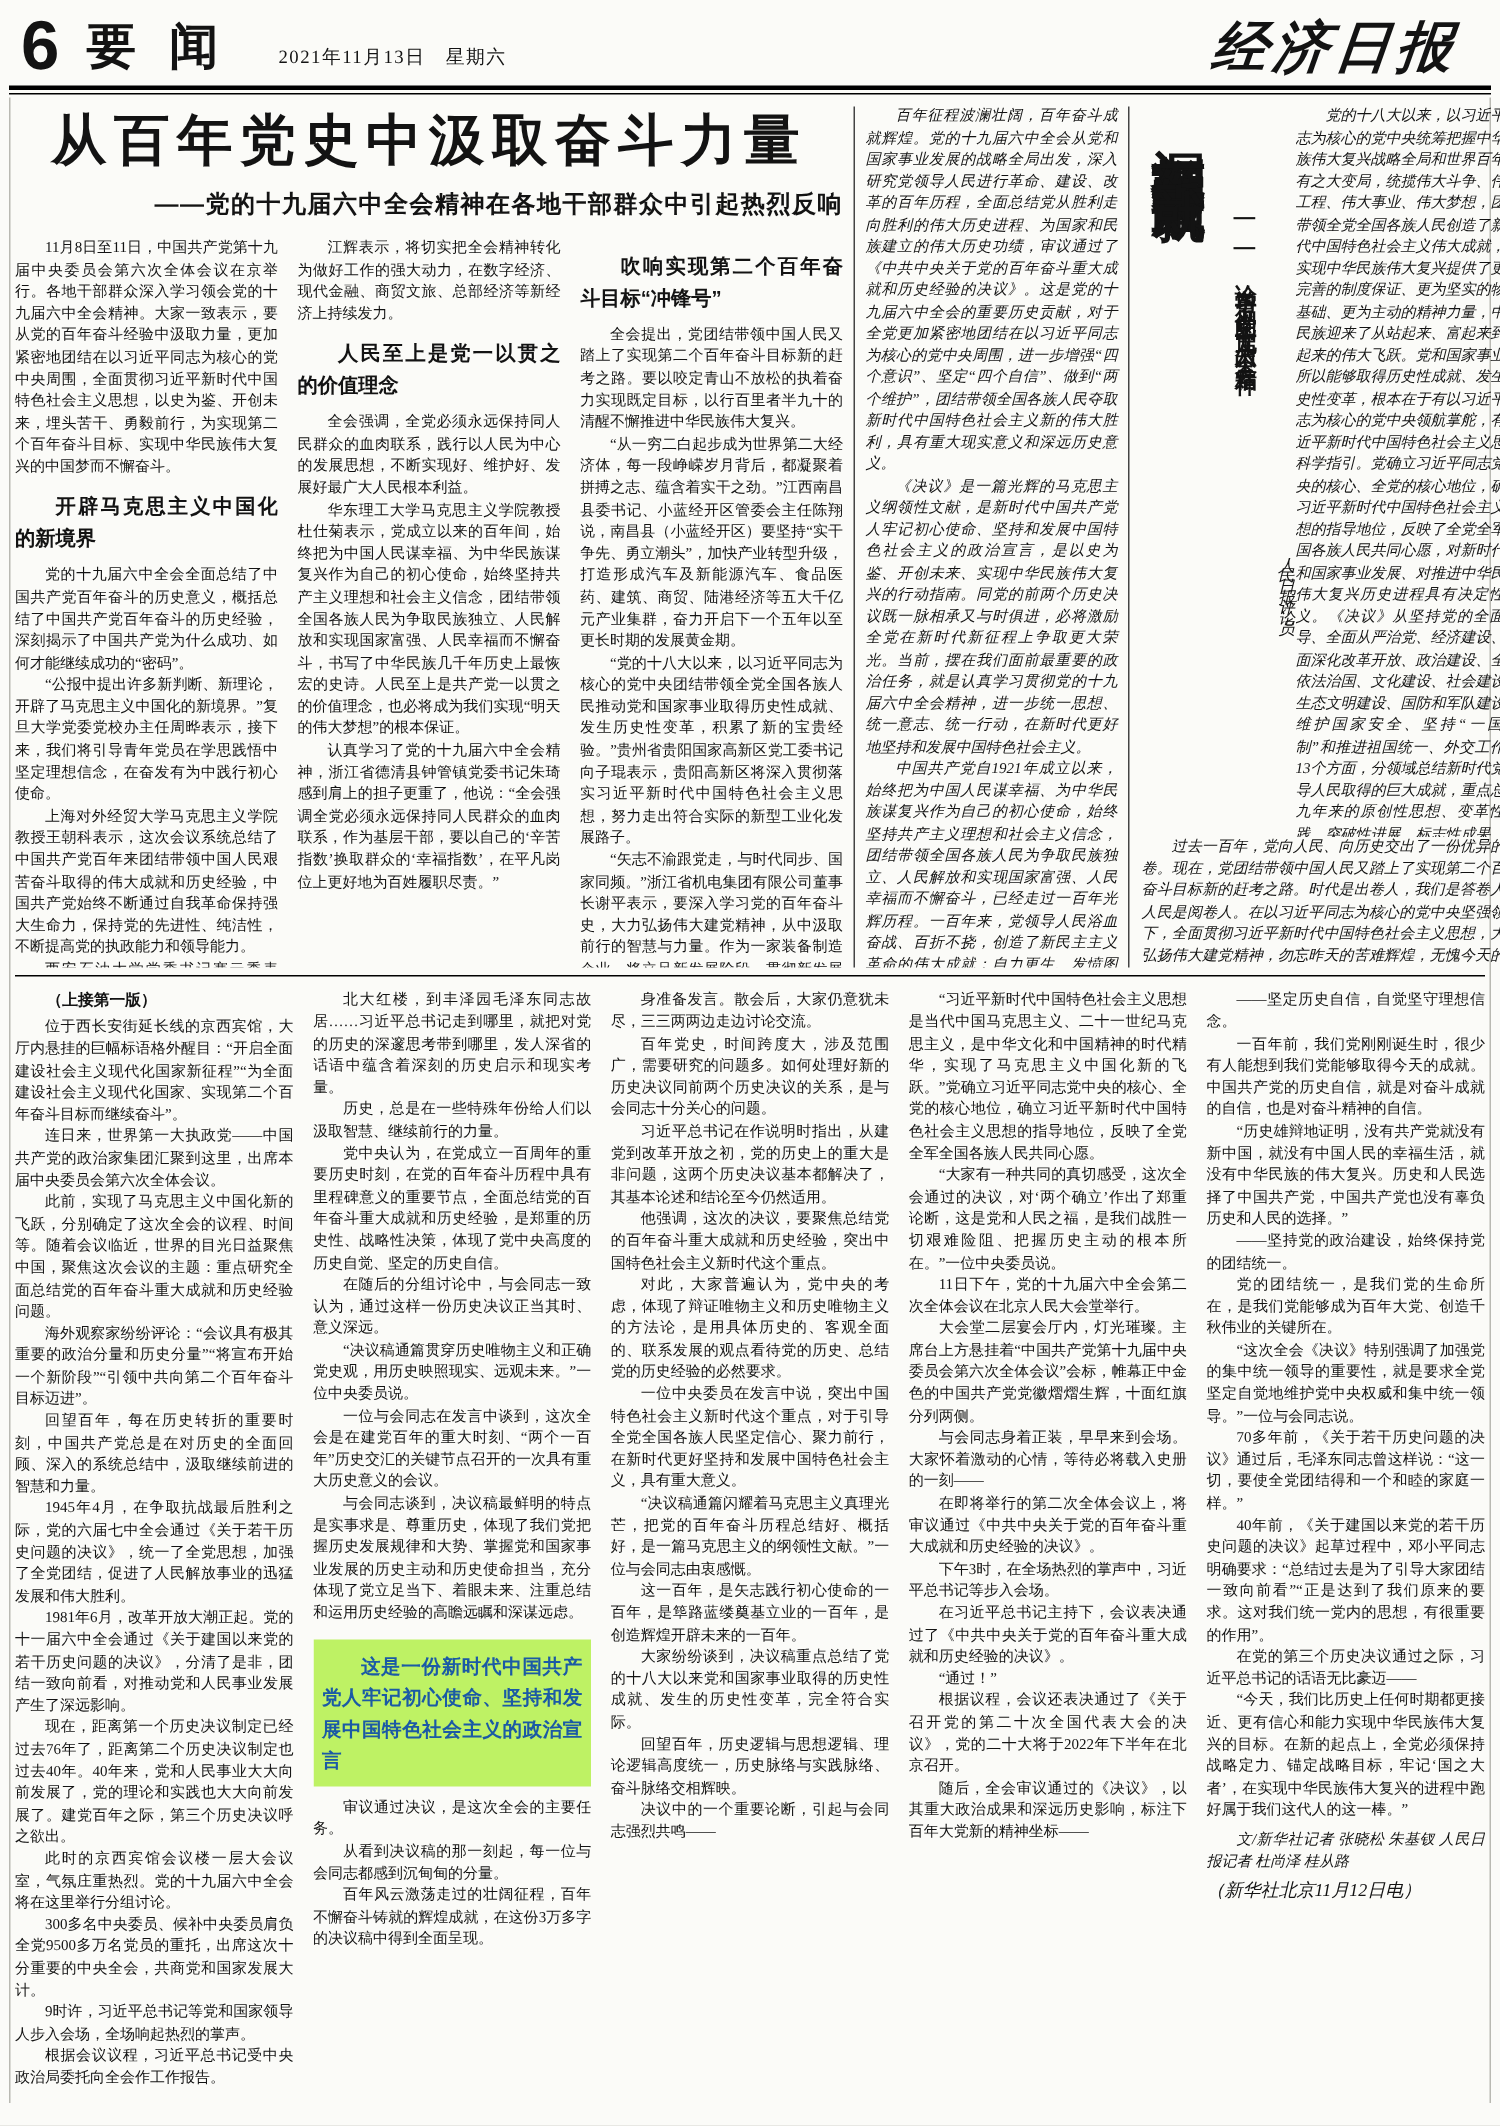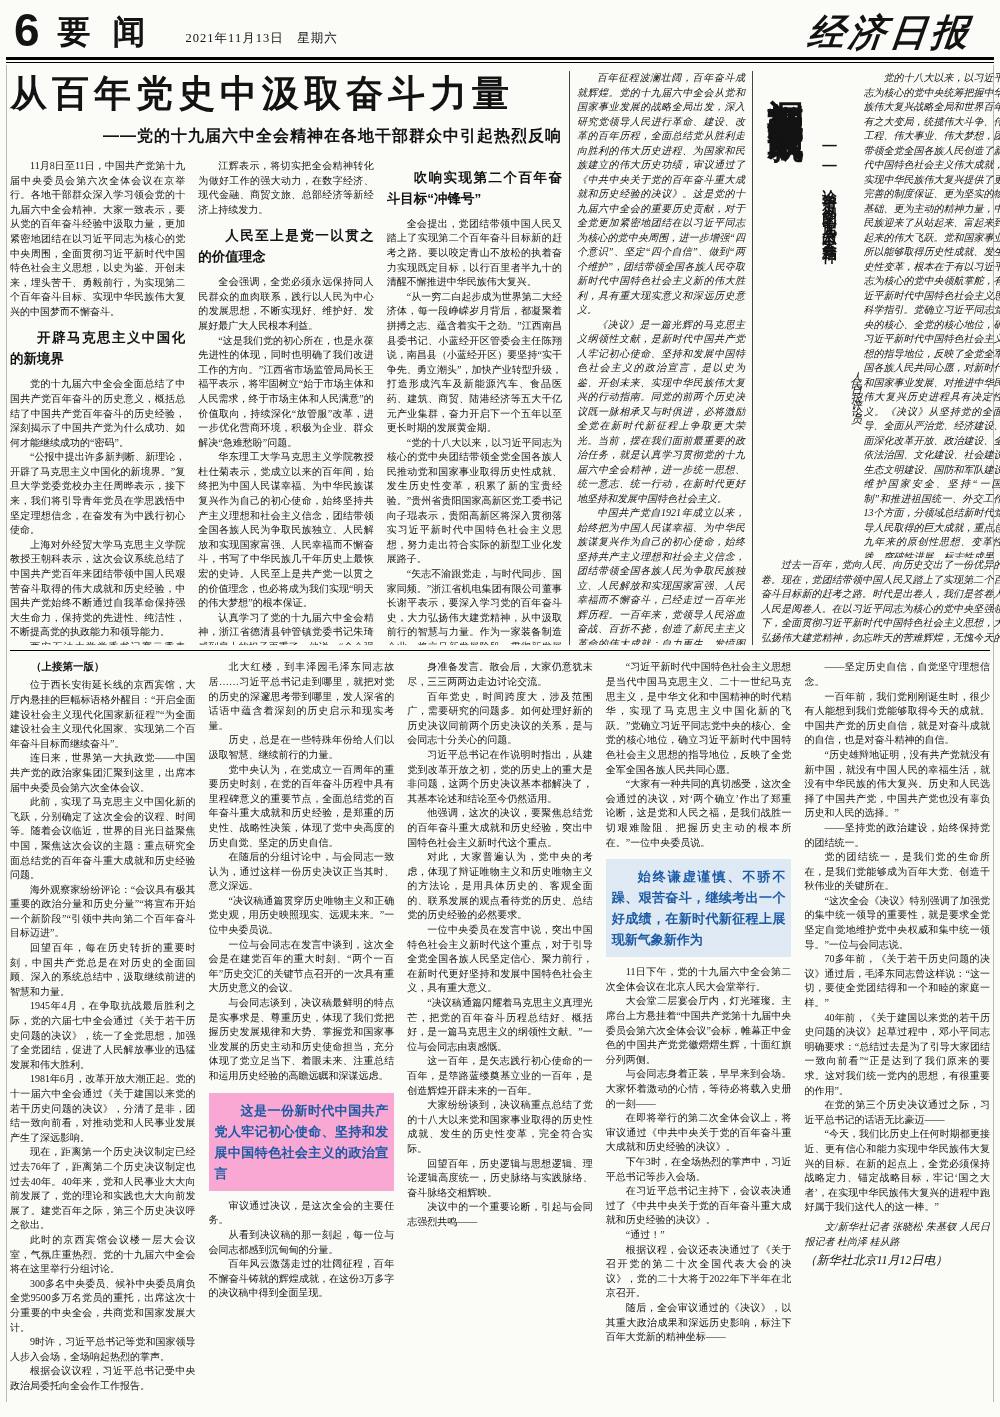--- a/index.html
+++ b/index.html
@@ -21,21 +21,21 @@
   
   .para { margin:0; text-indent:2em; text-align:justify; font-size:10px; line-height:1.46; }
   .note { margin:0 0 4px; text-indent:2em; font-size:10.5px;font-weight:bold; }
   .subhead { font-family:"Liberation Sans","DejaVu Sans",sans-serif; font-weight:bold; font-size:13.5px; line-height:1.55; text-indent:2em; text-align:justify; margin:9px 0 7px; }
   .subhead-blue { font-family:"Liberation Sans","DejaVu Sans",sans-serif; font-weight:bold; font-size:13px; line-height:1.62; text-indent:2em; text-align:justify; margin:9px 0 8px; padding:7px 6px; }
   .byline { margin:4px 0 0; font-style:italic; text-align:justify; text-indent:2em; font-size:10px; line-height:1.5; }
   .attr { margin:3px 0 0; font-style:italic; font-size:12px; }
   
   .top-section { display:flex; height:586px; border-bottom:1px solid #000; padding:6px 0 5px; box-sizing:border-box; }
   .main-art { width:552px; flex:none; display:flex; flex-direction:column; }
-  .headline { font-family:"Liberation Sans","DejaVu Sans",sans-serif; font-weight:900; font-size:37px; letter-spacing:5px; margin:2px 0 10px; line-height:1.15; }
+  .headline { font-family:"Liberation Sans","DejaVu Sans",sans-serif; font-weight:900; font-size:37px; letter-spacing:5px; text-align:center; margin:2px 0 10px; line-height:1.15; }
   .subtitle { font-family:"Liberation Sans","DejaVu Sans",sans-serif; font-weight:bold; font-size:16px; text-align:right; letter-spacing:1px; margin:0 0 12px; }
   .cols { display:flex; gap:13px; flex:1; overflow:hidden; }
   .col { flex:1; overflow:hidden; }
   
   .commentary { flex:1; display:flex; margin-left:7px; border-left:1px solid #444; padding-left:7px; }
   .comm-col1 { width:168px; flex:none; overflow:hidden; border-right:1px solid #444; padding-right:7px; }
   .commentary .para { font-style:italic; font-size:10px; line-height:1.45; }
   .comm-right { flex:1; display:flex; flex-direction:column; padding-left:8px; overflow:hidden; }
   .comm-top { display:flex; height:487px; overflow:hidden; }
   .v-col { writing-mode:vertical-rl; text-orientation:upright; }
@@ -76,21 +76,20 @@
               <div class="subhead">开辟马克思主义中国化的新境界</div>
               <p class="para">党的十九届六中全会全面总结了中国共产党百年奋斗的历史意义，概括总结了中国共产党百年奋斗的历史经验，深刻揭示了中国共产党为什么成功、如何才能继续成功的“密码”。</p>
               <p class="para">“公报中提出许多新判断、新理论，开辟了马克思主义中国化的新境界。”复旦大学党委党校办主任周晔表示，接下来，我们将引导青年党员在学思践悟中坚定理想信念，在奋发有为中践行初心使命。</p>
               <p class="para">上海对外经贸大学马克思主义学院教授王朝科表示，这次会议系统总结了中国共产党百年来团结带领中国人民艰苦奋斗取得的伟大成就和历史经验，中国共产党始终不断通过自我革命保持强大生命力，保持党的先进性、纯洁性，不断提高党的执政能力和领导能力。</p>
               <p class="para">西安石油大学党委书记赛云秀表示，党的百年奋斗展示了马克思主义的强大生命力，马克思主义是我们立党立国的根本指导思想，也是我国大学最鲜亮的底色。西安石油大学党委将围绕落实立德树人根本任务，进一步强化理论武装，坚持正确方向、坚持铸魂育人、坚持守正创新、坚持系统谋划，大力推进思想政治理论课改革创新。</p>
             </div>
           <div class="col">
               <p class="para">江辉表示，将切实把全会精神转化为做好工作的强大动力，在数字经济、现代金融、商贸文旅、总部经济等新经济上持续发力。</p>
               <div class="subhead">人民至上是党一以贯之的价值理念</div>
               <p class="para">全会强调，全党必须永远保持同人民群众的血肉联系，践行以人民为中心的发展思想，不断实现好、维护好、发展好最广大人民根本利益。</p>
-              <p class="para">“这是我们党的初心所在，也是永葆先进性的体现，同时也明确了我们改进工作的方向。”江西省市场监管局局长王福平表示，将牢固树立“始于市场主体和人民需求，终于市场主体和人民满意”的价值取向，持续深化“放管服”改革，进一步优化营商环境，积极为企业、群众解决“急难愁盼”问题。</p>
               <p class="para">华东理工大学马克思主义学院教授杜仕菊表示，党成立以来的百年间，始终把为中国人民谋幸福、为中华民族谋复兴作为自己的初心使命，始终坚持共产主义理想和社会主义信念，团结带领全国各族人民为争取民族独立、人民解放和实现国家富强、人民幸福而不懈奋斗，书写了中华民族几千年历史上最恢宏的史诗。人民至上是共产党一以贯之的价值理念，也必将成为我们实现“明天的伟大梦想”的根本保证。</p>
               <p class="para">认真学习了党的十九届六中全会精神，浙江省德清县钟管镇党委书记朱琦感到肩上的担子更重了，他说：“全会强调全党必须永远保持同人民群众的血肉联系，作为基层干部，要以自己的‘辛苦指数’换取群众的‘幸福指数’，在平凡岗位上更好地为百姓履职尽责。”</p>
             </div>
           <div class="col">
               <div class="subhead">吹响实现第二个百年奋斗目标“冲锋号”</div>
               <p class="para">全会提出，党团结带领中国人民又踏上了实现第二个百年奋斗目标新的赶考之路。要以咬定青山不放松的执着奋力实现既定目标，以行百里者半九十的清醒不懈推进中华民族伟大复兴。</p>
               <p class="para">“从一穷二白起步成为世界第二大经济体，每一段峥嵘岁月背后，都凝聚着拼搏之志、蕴含着实干之劲。”江西南昌县委书记、小蓝经开区管委会主任陈翔说，南昌县（小蓝经开区）要坚持“实干争先、勇立潮头”，加快产业转型升级，打造形成汽车及新能源汽车、食品医药、建筑、商贸、陆港经济等五大千亿元产业集群，奋力开启下一个五年以至更长时期的发展黄金期。</p>
               <p class="para">“党的十八大以来，以习近平同志为核心的党中央团结带领全党全国各族人民推动党和国家事业取得历史性成就、发生历史性变革，积累了新的宝贵经验。”贵州省贵阳国家高新区党工委书记向子琨表示，贵阳高新区将深入贯彻落实习近平新时代中国特色社会主义思想，努力走出符合实际的新型工业化发展路子。</p>
               <p class="para">“矢志不渝跟党走，与时代同步、国家同频。”浙江省机电集团有限公司董事长谢平表示，要深入学习党的百年奋斗史，大力弘扬伟大建党精神，从中汲取前行的智慧与力量。作为一家装备制造企业，将立足新发展阶段、贯彻新发展理念，为国家铸造更多“重器”，将核心技术牢牢掌握在自己手里。</p>
             </div>
@@ -137,42 +136,41 @@
           <p class="para">根据会议议程，习近平总书记受中央政治局委托向全会作工作报告。</p>
         </div>
       <div class="b-col">
           <p class="para">北大红楼，到丰泽园毛泽东同志故居……习近平总书记走到哪里，就把对党的历史的深邃思考带到哪里，发人深省的话语中蕴含着深刻的历史启示和现实考量。</p>
           <p class="para">历史，总是在一些特殊年份给人们以汲取智慧、继续前行的力量。</p>
           <p class="para">党中央认为，在党成立一百周年的重要历史时刻，在党的百年奋斗历程中具有里程碑意义的重要节点，全面总结党的百年奋斗重大成就和历史经验，是郑重的历史性、战略性决策，体现了党中央高度的历史自觉、坚定的历史自信。</p>
           <p class="para">在随后的分组讨论中，与会同志一致认为，通过这样一份历史决议正当其时、意义深远。</p>
           <p class="para">“决议稿通篇贯穿历史唯物主义和正确党史观，用历史映照现实、远观未来。”一位中央委员说。</p>
           <p class="para">一位与会同志在发言中谈到，这次全会是在建党百年的重大时刻、“两个一百年”历史交汇的关键节点召开的一次具有重大历史意义的会议。</p>
           <p class="para">与会同志谈到，决议稿最鲜明的特点是实事求是、尊重历史，体现了我们党把握历史发展规律和大势、掌握党和国家事业发展的历史主动和历史使命担当，充分体现了党立足当下、着眼未来、注重总结和运用历史经验的高瞻远瞩和深谋远虑。</p>
-          <div class="subhead-blue" style="color: rgb(27, 90, 165); background: #f9a8d4;">这是一份新时代中国共产党人牢记初心使命、坚持和发展中国特色社会主义的政治宣言</div>
+          <div class="subhead-blue" style="color: rgb(27, 90, 165); background: #bef264;">这是一份新时代中国共产党人牢记初心使命、坚持和发展中国特色社会主义的政治宣言</div>
           <p class="para">审议通过决议，是这次全会的主要任务。</p>
           <p class="para">从看到决议稿的那一刻起，每一位与会同志都感到沉甸甸的分量。</p>
           <p class="para">百年风云激荡走过的壮阔征程，百年不懈奋斗铸就的辉煌成就，在这份3万多字的决议稿中得到全面呈现。</p>
         </div>
       <div class="b-col">
           <p class="para">身准备发言。散会后，大家仍意犹未尽，三三两两边走边讨论交流。</p>
           <p class="para">百年党史，时间跨度大，涉及范围广，需要研究的问题多。如何处理好新的历史决议同前两个历史决议的关系，是与会同志十分关心的问题。</p>
           <p class="para">习近平总书记在作说明时指出，从建党到改革开放之初，党的历史上的重大是非问题，这两个历史决议基本都解决了，其基本论述和结论至今仍然适用。</p>
           <p class="para">他强调，这次的决议，要聚焦总结党的百年奋斗重大成就和历史经验，突出中国特色社会主义新时代这个重点。</p>
           <p class="para">对此，大家普遍认为，党中央的考虑，体现了辩证唯物主义和历史唯物主义的方法论，是用具体历史的、客观全面的、联系发展的观点看待党的历史、总结党的历史经验的必然要求。</p>
           <p class="para">一位中央委员在发言中说，突出中国特色社会主义新时代这个重点，对于引导全党全国各族人民坚定信心、聚力前行，在新时代更好坚持和发展中国特色社会主义，具有重大意义。</p>
           <p class="para">“决议稿通篇闪耀着马克思主义真理光芒，把党的百年奋斗历程总结好、概括好，是一篇马克思主义的纲领性文献。”一位与会同志由衷感慨。</p>
           <p class="para">这一百年，是矢志践行初心使命的一百年，是筚路蓝缕奠基立业的一百年，是创造辉煌开辟未来的一百年。</p>
           <p class="para">大家纷纷谈到，决议稿重点总结了党的十八大以来党和国家事业取得的历史性成就、发生的历史性变革，完全符合实际。</p>
           <p class="para">回望百年，历史逻辑与思想逻辑、理论逻辑高度统一，历史脉络与实践脉络、奋斗脉络交相辉映。</p>
           <p class="para">决议中的一个重要论断，引起与会同志强烈共鸣——</p>
         </div>
       <div class="b-col">
           <p class="para">“习近平新时代中国特色社会主义思想是当代中国马克思主义、二十一世纪马克思主义，是中华文化和中国精神的时代精华，实现了马克思主义中国化新的飞跃。”党确立习近平同志党中央的核心、全党的核心地位，确立习近平新时代中国特色社会主义思想的指导地位，反映了全党全军全国各族人民共同心愿。</p>
           <p class="para">“大家有一种共同的真切感受，这次全会通过的决议，对‘两个确立’作出了郑重论断，这是党和人民之福，是我们战胜一切艰难险阻、把握历史主动的根本所在。”一位中央委员说。</p>
-          <div class="subhead-blue" style="color: rgb(27, 90, 165); background: rgb(223, 233, 243);">始终谦虚谨慎、不骄不躁、艰苦奋斗，继续考出一个好成绩，在新时代新征程上展现新气象新作为</div>
           <p class="para">11日下午，党的十九届六中全会第二次全体会议在北京人民大会堂举行。</p>
           <p class="para">大会堂二层宴会厅内，灯光璀璨。主席台上方悬挂着“中国共产党第十九届中央委员会第六次全体会议”会标，帷幕正中金色的中国共产党党徽熠熠生辉，十面红旗分列两侧。</p>
           <p class="para">与会同志身着正装，早早来到会场。大家怀着激动的心情，等待必将载入史册的一刻——</p>
           <p class="para">在即将举行的第二次全体会议上，将审议通过《中共中央关于党的百年奋斗重大成就和历史经验的决议》。</p>
           <p class="para">下午3时，在全场热烈的掌声中，习近平总书记等步入会场。</p>
           <p class="para">在习近平总书记主持下，会议表决通过了《中共中央关于党的百年奋斗重大成就和历史经验的决议》。</p>
           <p class="para">“通过！”</p>
           <p class="para">根据议程，会议还表决通过了《关于召开党的第二十次全国代表大会的决议》，党的二十大将于2022年下半年在北京召开。</p>
           <p class="para">随后，全会审议通过的《决议》，以其重大政治成果和深远历史影响，标注下百年大党新的精神坐标——</p>
         </div>

